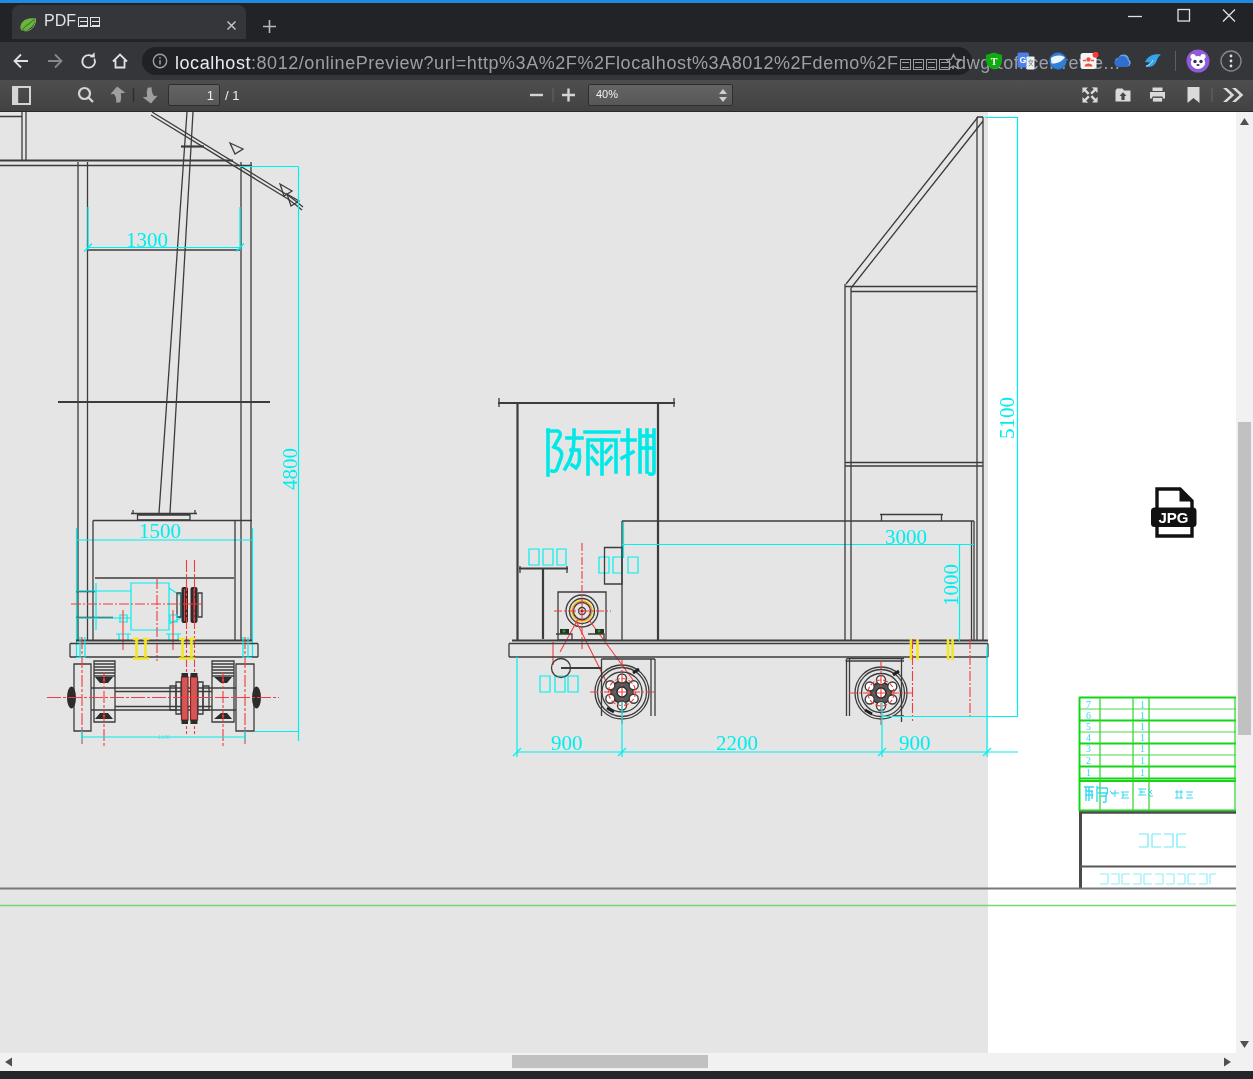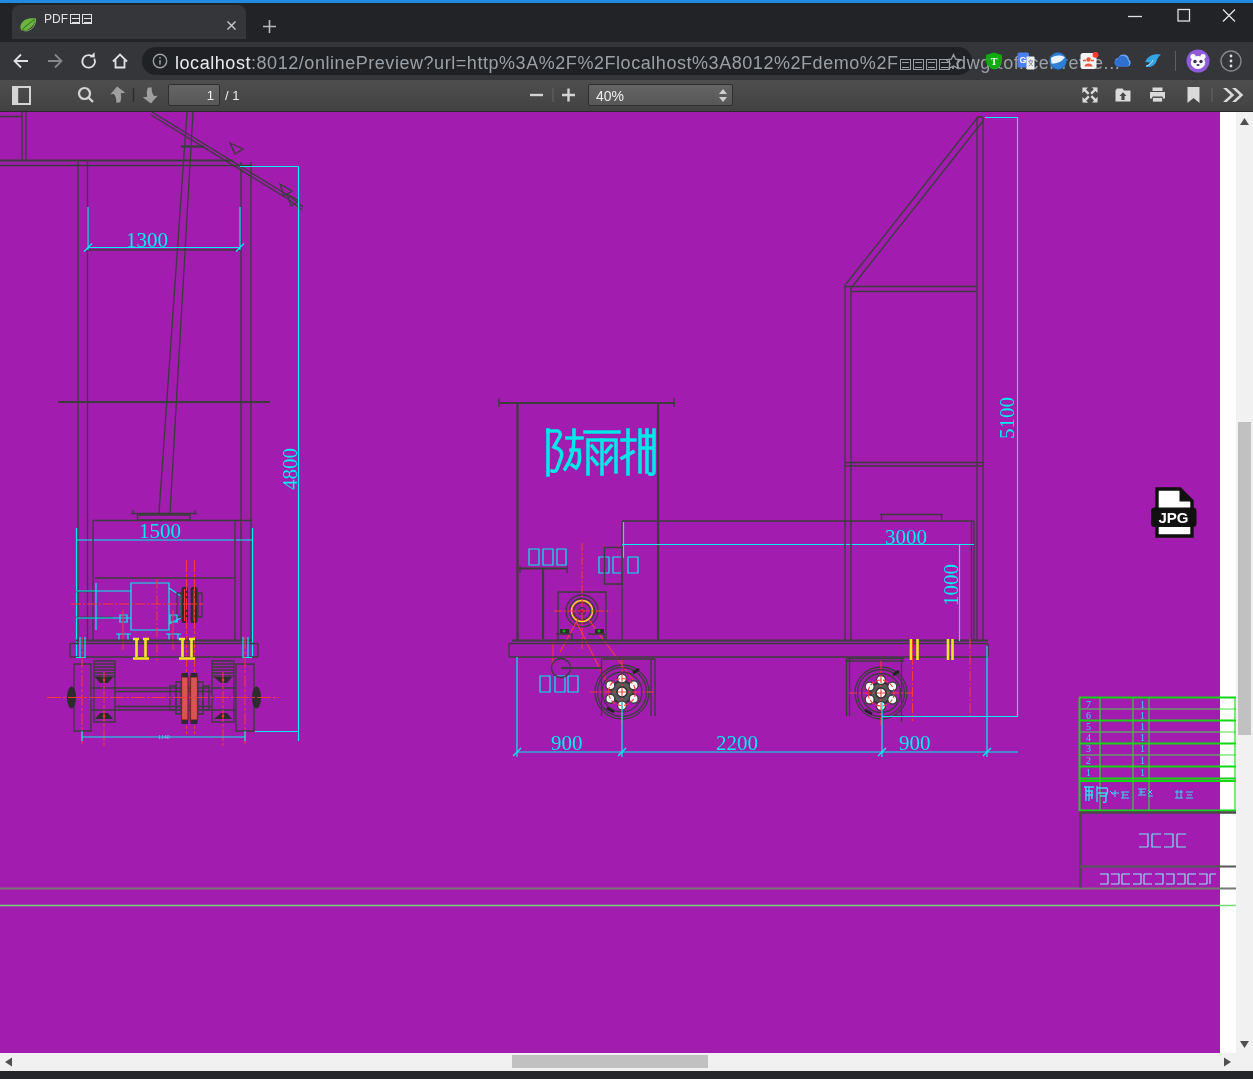--- a/index.html
+++ b/index.html
@@ -3,31 +3,31 @@
 <meta charset="utf-8">
 <style>
   * { margin:0; padding:0; box-sizing:border-box; }
   html,body { width:1253px; height:1079px; overflow:hidden; background:#fff;
     font-family:"Liberation Sans", sans-serif; }
   .abs { position:absolute; }
   #bluestrip { left:0; top:0; width:1253px; height:3px; background:#1f8ae0; }
   #tabbar { left:0; top:3px; width:1253px; height:39px; background:#212327; }
   #tab { left:12px; top:5px; width:234px; height:34px; background:#35363a;
     border-radius:8px 8px 0 0; }
-  #tabtitle { left:44px; top:12px; color:#dfe1e5; font-size:12px; }
+  #tabtitle { left:44px; top:12px; color:#dfe1e5; font-size:16px; }
   #toolbar { left:0; top:42px; width:1253px; height:38px; background:#35363a; }
   #urlbar { left:142px; top:47px; width:830px; height:28px; background:#202124;
     border-radius:14px; }
   #urltext { left:175px; top:53px; font-size:18px; letter-spacing:0.55px; color:#9aa0a6; white-space:nowrap; }
   #urltext b { color:#e8eaed; font-weight:normal; }
   #pdfbar { left:0; top:80px; width:1253px; height:32px;
     background:linear-gradient(#4e4e4e,#424242); border-bottom:1px solid #2a2a2a; }
   .pgbox { background:linear-gradient(#646464,#575757); border:1px solid #2e2e2e;
     border-radius:2px; }
-  #content { left:0; top:112px; width:1220px; height:941px; background:#a21caf; }
+  #content { left:0; top:112px; width:988px; height:941px; background:#e5e5e5; }
   #vscroll { left:1236px; top:112px; width:17px; height:941px; background:#f1f1f1; }
   #vthumb { left:1238px; top:422px; width:13px; height:313px; background:#c1c1c1; }
   #hscroll { left:0; top:1053px; width:1236px; height:18px; background:#f1f1f1; }
   #hcorner { left:1236px; top:1053px; width:17px; height:18px; background:#f1f1f1; }
   #hthumb { left:512px; top:1055px; width:196px; height:13px; background:#c1c1c1; }
   #bottomstrip { left:0; top:1071px; width:1253px; height:8px; background:#24262a; }
   .cjk12 { display:inline-block; width:10px; height:10px; border:1.5px solid #dfe1e5;
     margin-left:2px; vertical-align:-1px; position:relative; }
   .cjk12::after { content:""; position:absolute; left:1px; top:3px; width:7px; height:3px;
     border-top:1px solid #dfe1e5; border-bottom:1px solid #dfe1e5; }
@@ -142,21 +142,21 @@
 </svg>
 <div class="abs pgbox" style="left:168px;top:84px;width:52px;height:22px"></div>
 <div class="abs" style="left:168px;top:88px;width:46px;height:15px;color:#efefef;font-size:13px;text-align:right">1</div>
 <div class="abs" style="left:225px;top:88px;color:#efefef;font-size:13px">/ 1</div>
 <svg class="abs" style="left:528px;top:85px" width="52" height="20" viewBox="0 0 52 20">
   <path d="M2 10 H15" stroke="#d4d4d4" stroke-width="2.4"></path>
   <path d="M25 3 V17" stroke="#5c5c5c" stroke-width="1.5"></path>
   <path d="M34 10 H47 M40.5 3.5 V16.5" stroke="#d4d4d4" stroke-width="2.4"></path>
 </svg>
 <div class="abs pgbox" style="left:588px;top:84px;width:145px;height:22px"></div>
-<div class="abs" style="left:596px;top:88px;color:#efefef;font-size:14px">40%</div>
+<div class="abs" style="left:596px;top:88px;color:#efefef;font-size:11px">40%</div>
 <svg class="abs" style="left:716px;top:88px" width="14" height="15" viewBox="0 0 14 15">
   <path d="M7 1 L11 6 H3 Z M7 14 L3 9 H11 Z" fill="#cfcfcf"></path>
 </svg>
 <svg class="abs" style="left:1080px;top:85px" width="170" height="20" viewBox="0 0 170 20">
   <g fill="#dadada">
     <path d="M2.5 2.5 h5.5 l-2 2 l3.5 3.5 l-1.7 1.7 l-3.5 -3.5 l-2 2 Z"></path>
     <path d="M17.5 2.5 v5.5 l-2 -2 l-3.5 3.5 l-1.7 -1.7 l3.5 -3.5 l-2 -2 Z"></path>
     <path d="M2.5 17.5 v-5.5 l2 2 l3.5 -3.5 l1.7 1.7 l-3.5 3.5 l2 2 Z"></path>
     <path d="M17.5 17.5 h-5.5 l2 -2 l-3.5 -3.5 l1.7 -1.7 l3.5 3.5 l2 -2 Z"></path>
   </g>

